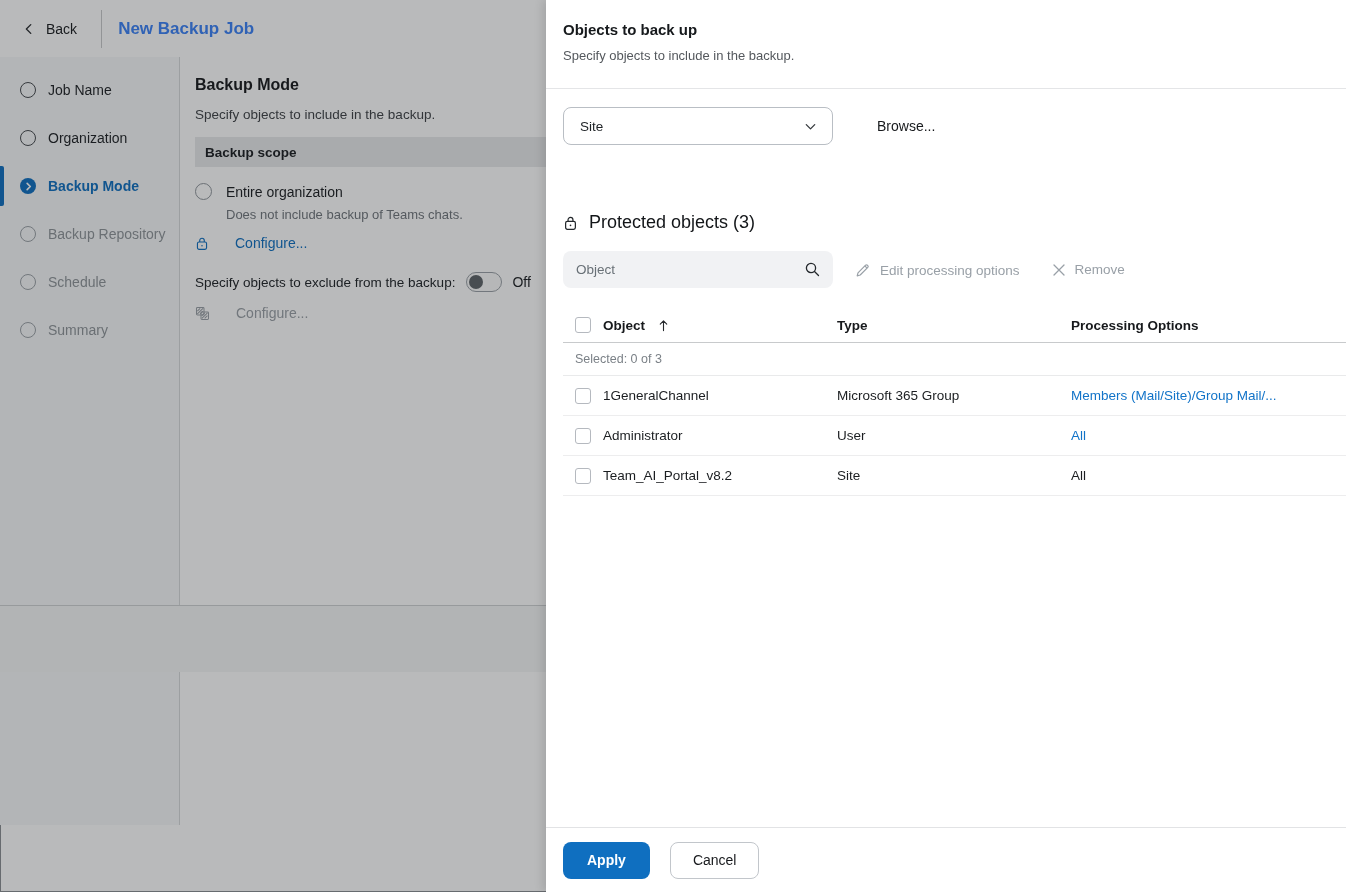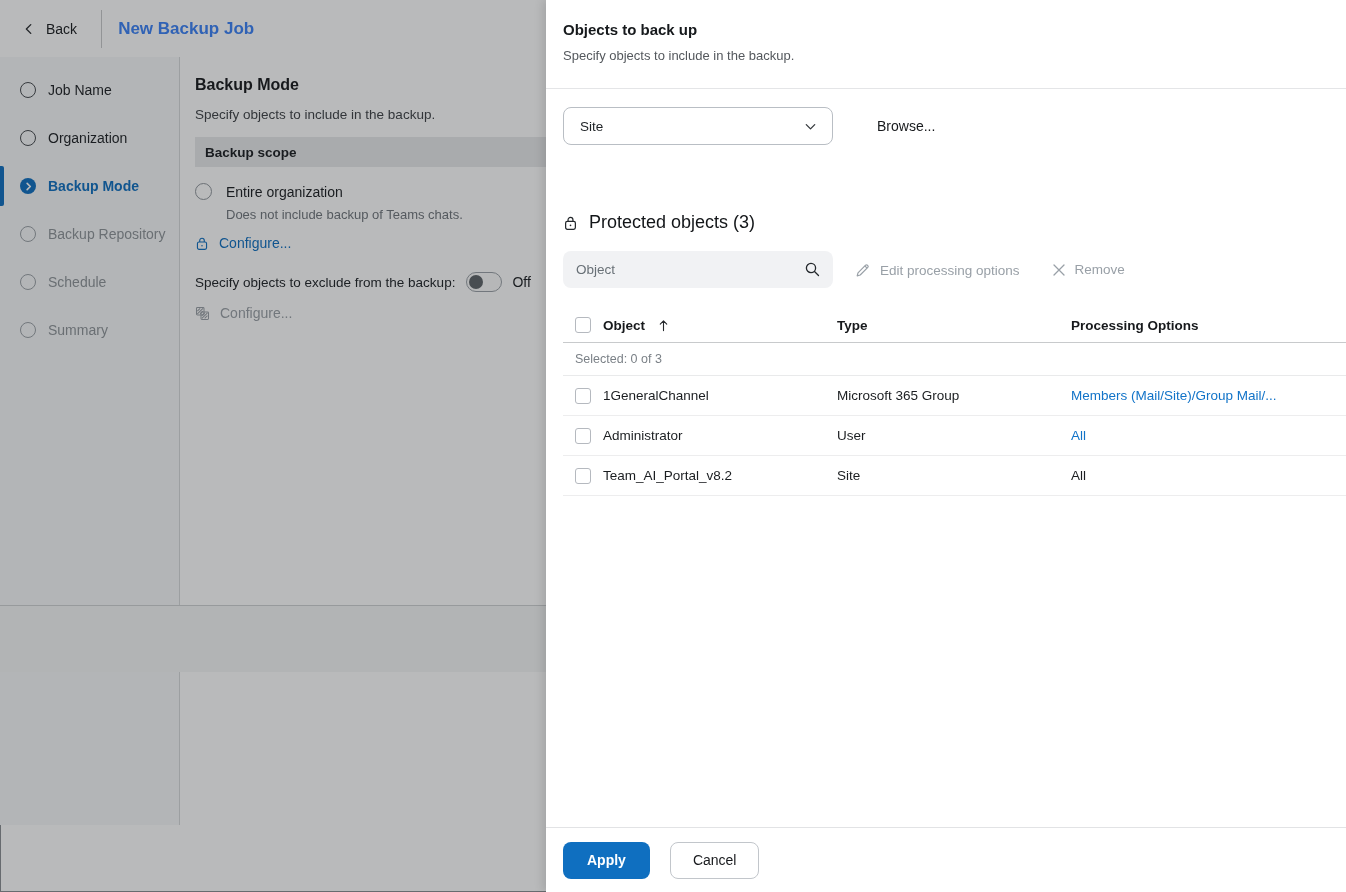--- a/index.html
+++ b/index.html
@@ -29,21 +29,21 @@
 
   .main { flex:1; padding:19px 0 0 15px; background:#fff; overflow:hidden; }
   .main h2 { font-size:16px; font-weight:700; color:#17191c; }
   .main .subtitle { margin-top:13px; font-size:13.5px; color:#3f4347; }
   .section-bar { margin-top:15px; height:30px; background:#e8eaeb; display:flex; align-items:center; padding-left:10px; font-weight:700; font-size:13.5px; color:#1b1e21; }
   .opt-row { margin-top:16px; display:flex; align-items:center; gap:14px; font-size:14px; color:#1b1e21; }
   .radio { width:17px; height:17px; border-radius:50%; border:1.5px solid #8f959b; background:#fff; flex:none; position:relative; }
   .radio.selected { border-color:#0f6fc0; }
   .radio.selected::after { content:""; position:absolute; inset:2.5px; background:#0f6fc0; border-radius:50%; }
   .opt-hint { margin:7px 0 0 31px; font-size:13px; color:#70767c; }
-  .configure { margin-top:13px; display:flex; align-items:center; gap:10px; font-size:14px; color:#0f6fc0; cursor:pointer; }
+  .configure { margin-top:13px; display:flex; align-items:center; gap:26px; font-size:14px; color:#0f6fc0; cursor:pointer; }
   .configure.disabled { color:#9aa0a6; }
   .toggle-row { margin-top:21px; display:flex; align-items:center; font-size:13.5px; color:#202428; white-space:nowrap; }
   .toggle { margin-left:11px; width:36px; height:20px; border-radius:10px; border:1.5px solid #9aa0a6; background:#fbfbfb; position:relative; flex:none; cursor:pointer; }
   .toggle .knob { position:absolute; left:2px; top:1.5px; width:14px; height:14px; border-radius:50%; background:#5e6468; }
   .toggle-state { margin-left:10px; font-size:14px; color:#1b1e21; }
 
   .left-footer { position:absolute; left:0; bottom:0; width:546px; height:67px; border-top:1px solid #cfd1d3; background:#f5f6f7; }
   .dim-overlay { position:absolute; left:0; top:0; width:546px; height:892px; background:rgba(22,26,30,0.30); z-index:5; }
 
   

